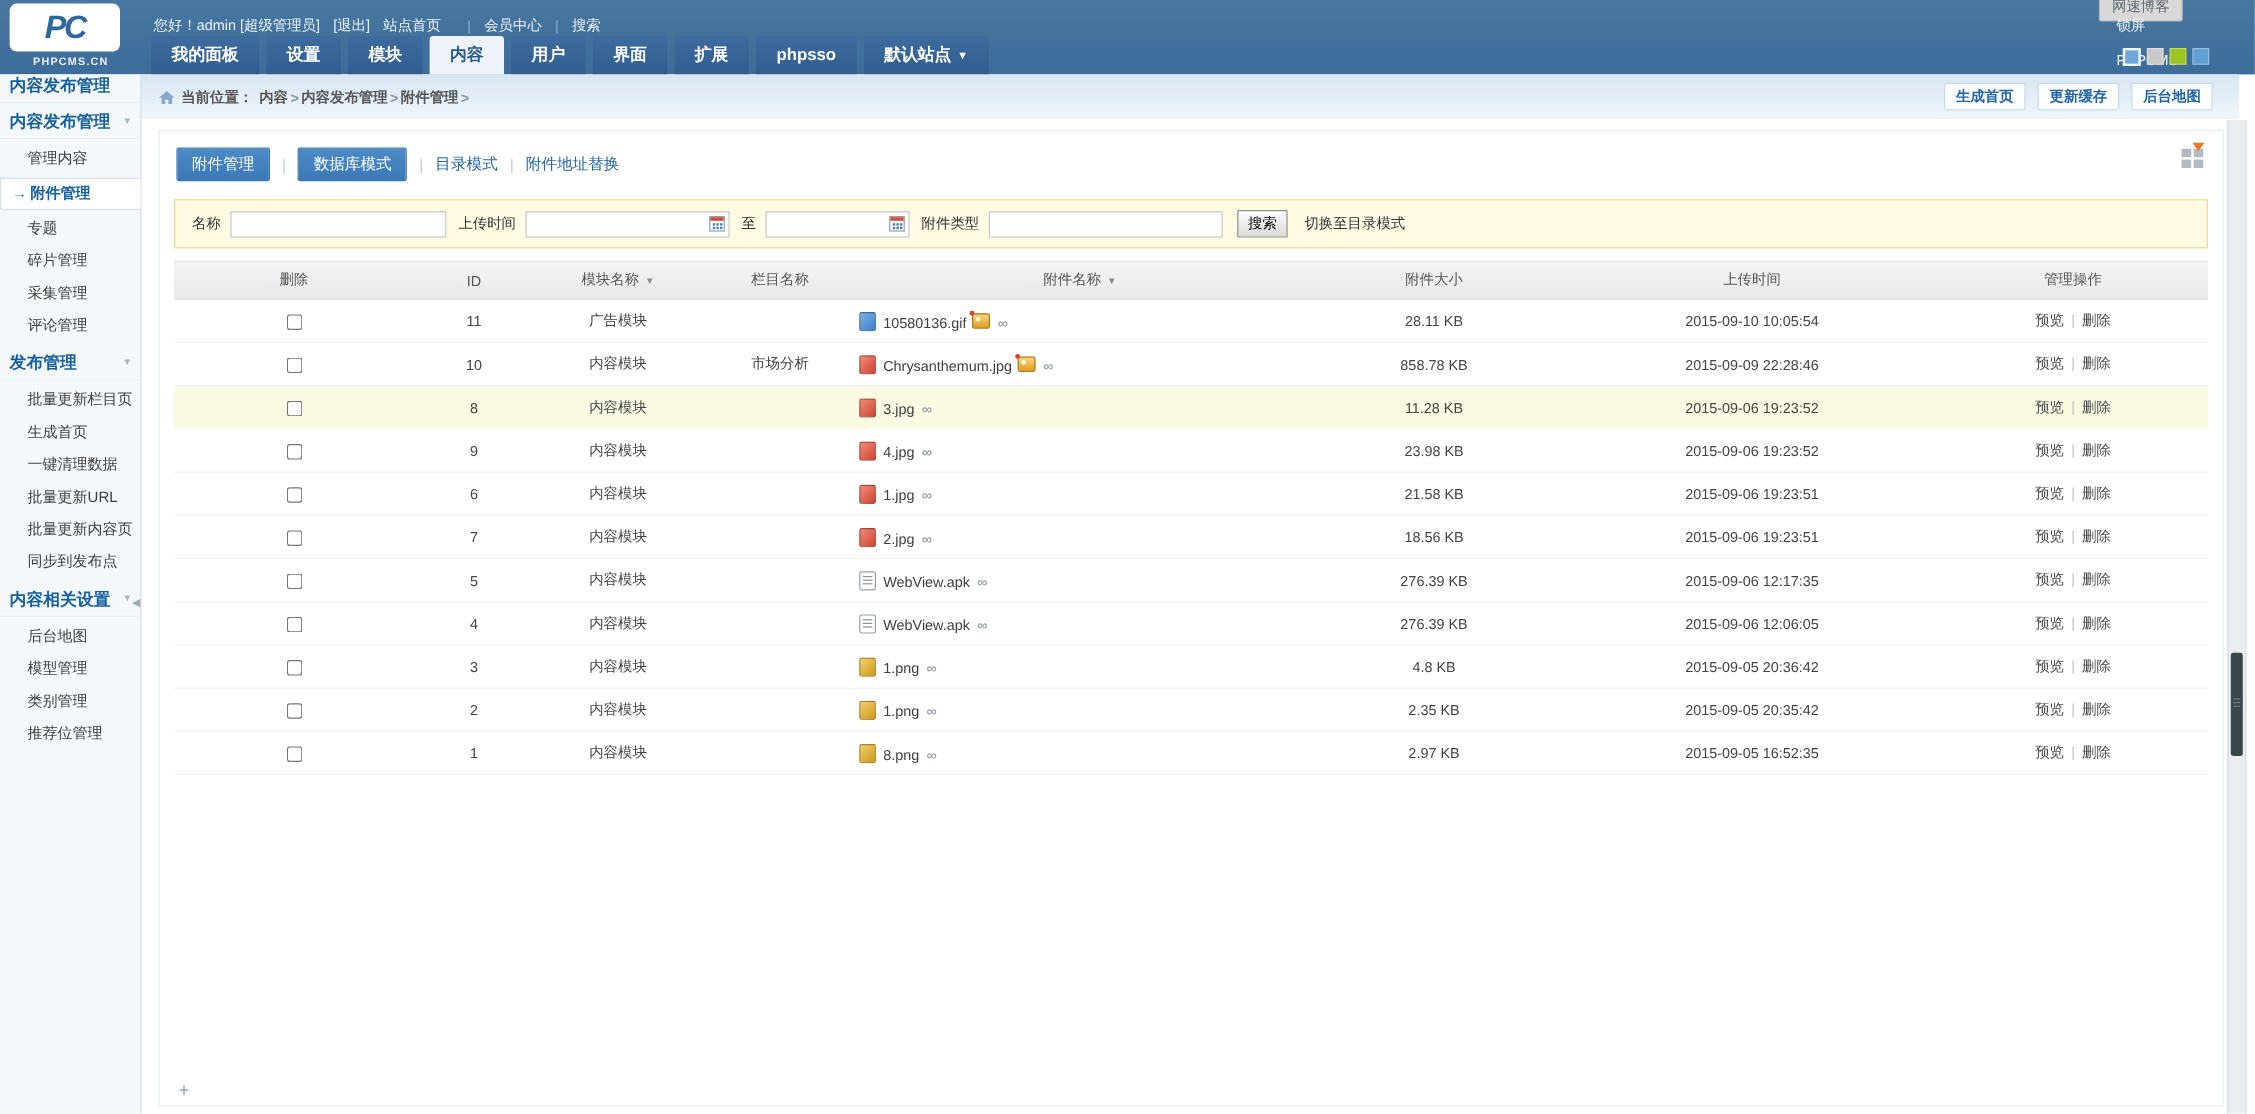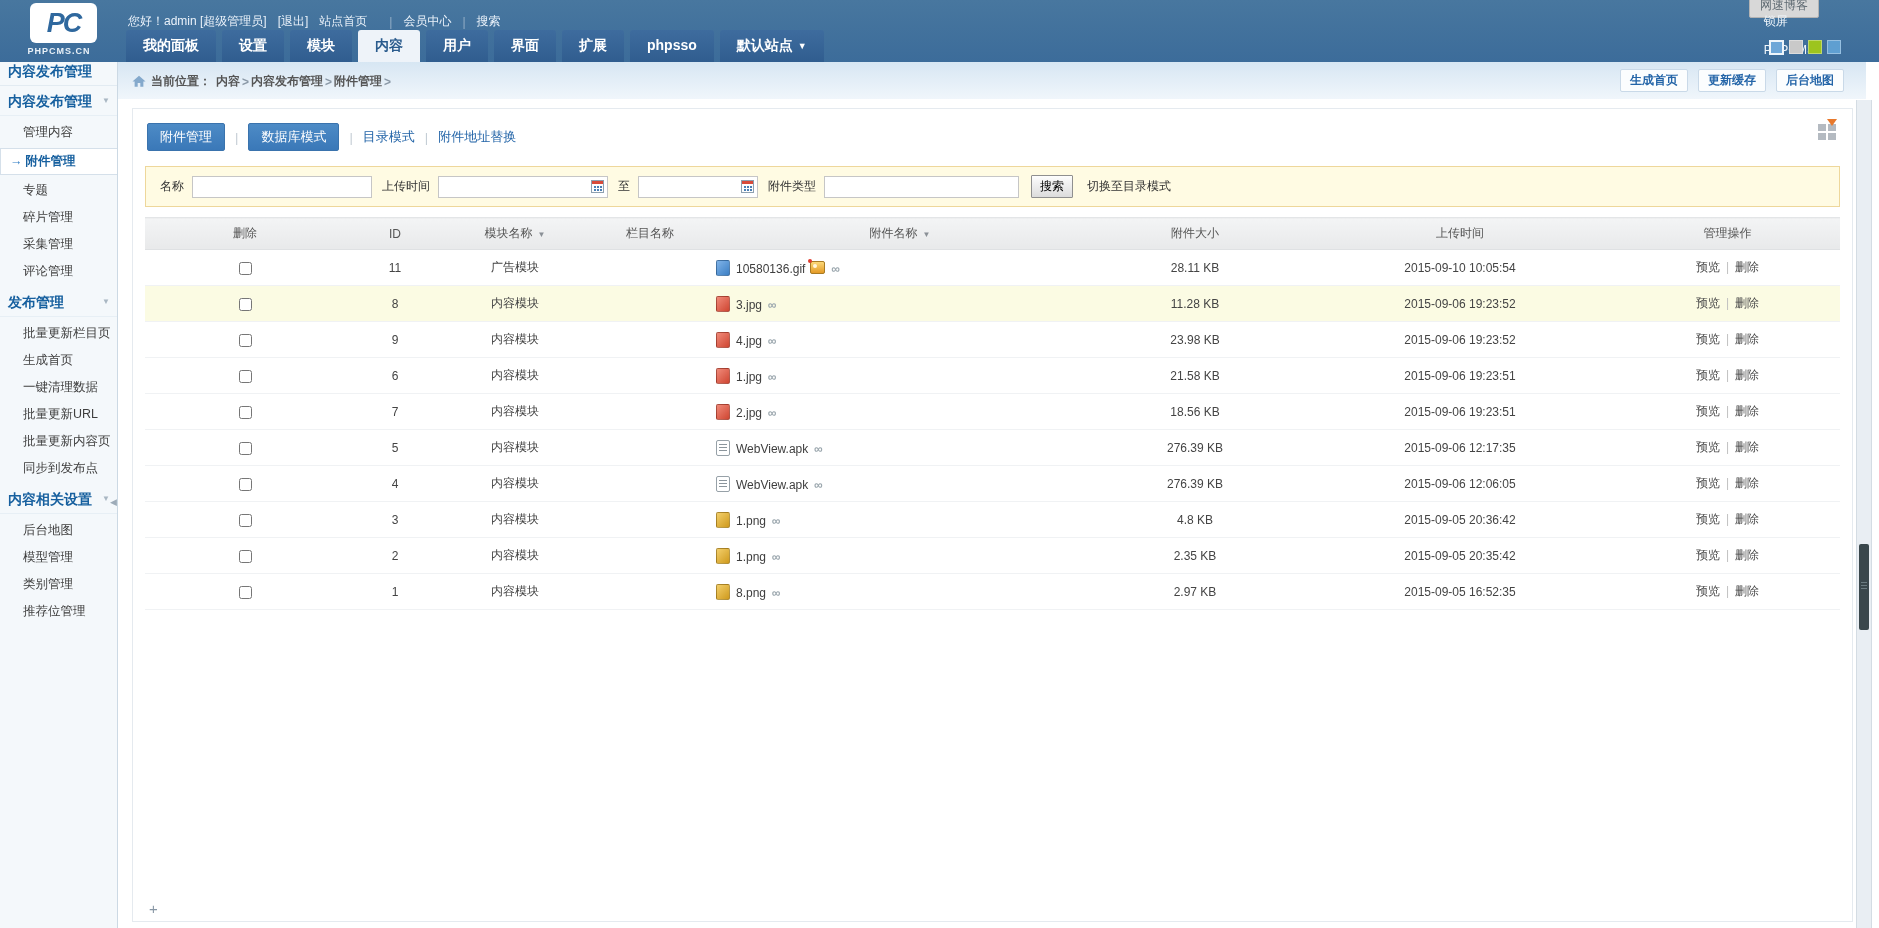--- a/index.html
+++ b/index.html
@@ -3,21 +3,21 @@
 <meta charset="utf-8">
 <style>
   html,body{margin:0;padding:0;background:#fff;}
   body{width:1879px;height:928px;overflow:hidden;position:relative;
        font-family:"Liberation Sans","DejaVu Sans",sans-serif;font-size:12px;}
   .page{position:absolute;inset:0;}
 
   
   .topbar{position:absolute;left:0;top:0;width:100%;height:62px;
           background:linear-gradient(#48779f,#3c6c9a);}
-  .logo{position:absolute;left:30px;top:3px;width:67px;height:40px;background:#fff;
+  .logo{position:absolute;left:8px;top:3px;width:92px;height:40px;background:#fff;
         border-radius:6px;display:flex;align-items:center;justify-content:center;}
   .logo-pc{font-weight:bold;font-style:italic;font-size:27px;color:#2f689e;letter-spacing:-2px;}
   .logo-domain{position:absolute;left:14px;top:46px;width:90px;text-align:center;color:#e9f1f8;
                font-size:9px;letter-spacing:1px;font-weight:bold;}
   .user-links{position:absolute;left:128px;top:13px;color:#eaf2fa;display:flex;align-items:center;}
   .user-links span{margin-right:11px;}
   .u-sep{color:rgba(255,255,255,.4);margin-right:11px;}
   .right-top{position:absolute;right:64px;top:13px;display:flex;align-items:center;gap:13px;color:#f0f6fb;}
   .monitor{display:inline-block;width:15px;height:11px;background:linear-gradient(#cfe3f3,#8cb4d6);
            border:1px solid #e4eef7;border-radius:1px;position:relative;}
@@ -299,20 +299,30 @@
             <tr>
               <td><input type="checkbox" style=""></td>
               <td>11</td>
               <td>广告模块</td>
               <td></td>
               <td class="file"><span class="fic gif"></span><a class="fname">10580136.gif</a><span class="pic-ic"></span><span class="chain">∞</span></td>
               <td>28.11 KB</td>
               <td>2015-09-10 10:05:54</td>
               <td class="act"><span class="lnk">预览</span><span class="a-sep">|</span><span class="lnk">删除</span></td>
             </tr>
+            <tr>
+              <td><input type="checkbox" style=""></td>
+              <td>10</td>
+              <td>内容模块</td>
+              <td>市场分析</td>
+              <td class="file"><span class="fic jpg"></span><a class="fname">Chrysanthemum.jpg</a><span class="pic-ic"></span><span class="chain">∞</span></td>
+              <td>858.78 KB</td>
+              <td>2015-09-09 22:28:46</td>
+              <td class="act"><span class="lnk">预览</span><span class="a-sep">|</span><span class="lnk">删除</span></td>
+            </tr>
             <tr class="hl">
               <td><input type="checkbox" style=""></td>
               <td>8</td>
               <td>内容模块</td>
               <td></td>
               <td class="file"><span class="fic jpg"></span><a class="fname">3.jpg</a><span class="chain">∞</span></td>
               <td>11.28 KB</td>
               <td>2015-09-06 19:23:52</td>
               <td class="act"><span class="lnk">预览</span><span class="a-sep">|</span><span class="lnk">删除</span></td>
             </tr>

